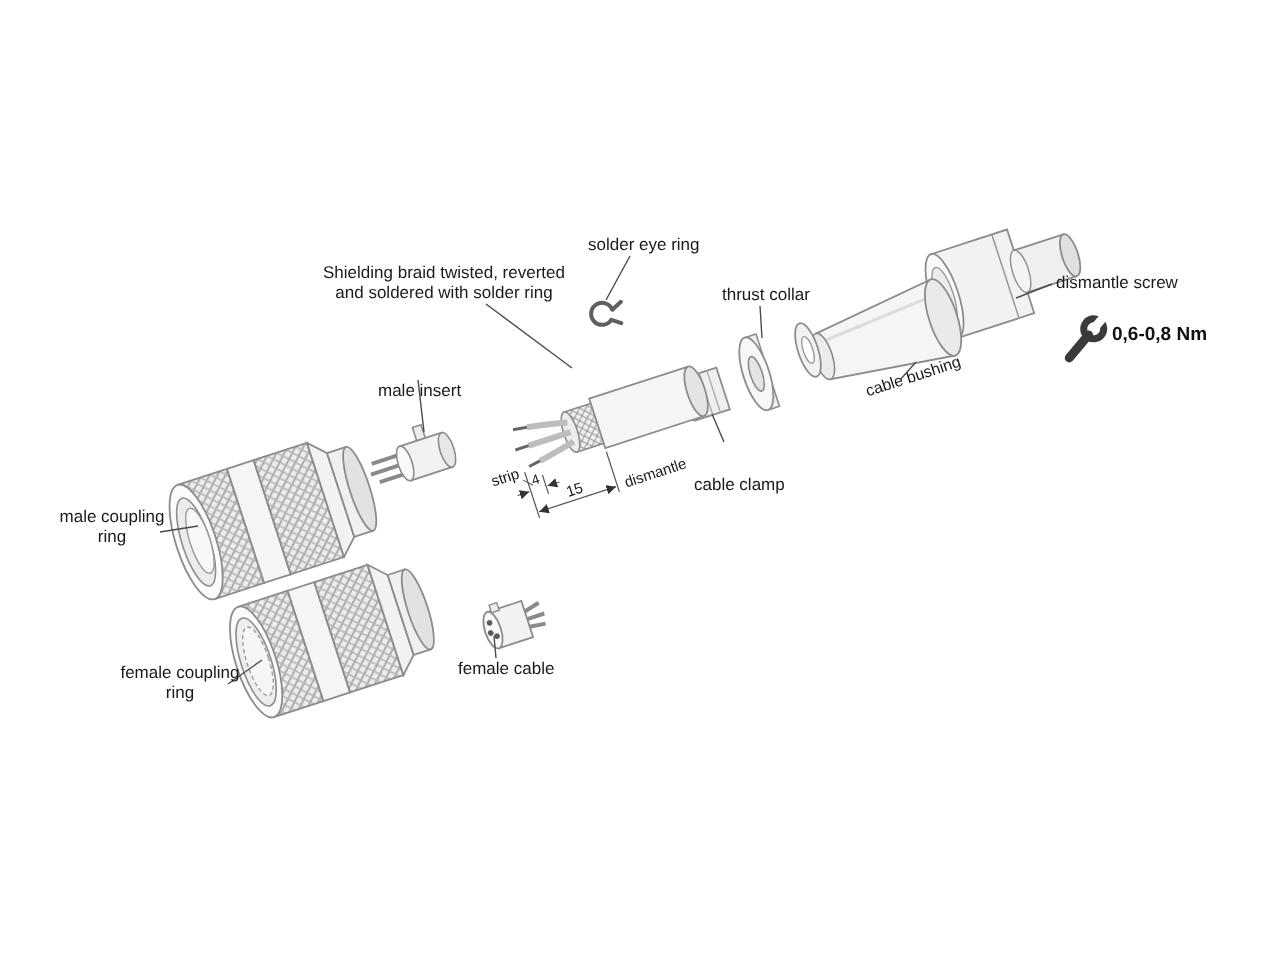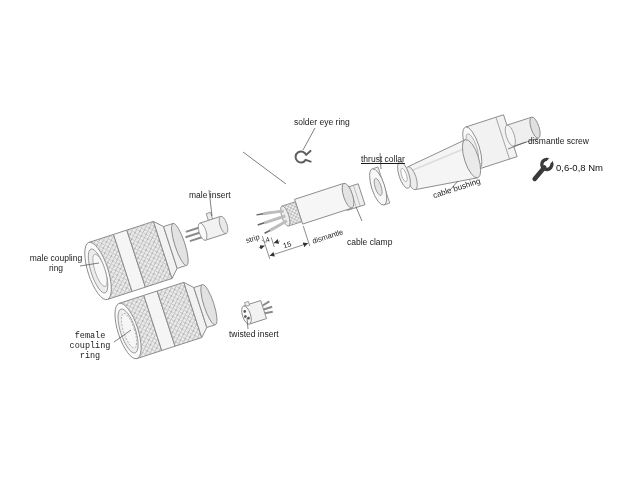--- a/index.html
+++ b/index.html
@@ -2,21 +2,21 @@
 <html><head>
 <meta charset="utf-8">
 <style>
   html,body { margin:0; padding:0; background:#ffffff; }
   .page { position:relative; width:640px; height:480px; background:#ffffff; overflow:hidden;
           font-family:"Liberation Sans", sans-serif; }
   .art  { position:absolute; left:0; top:0; }
   .lbl  { position:absolute; font-size:8.5px; line-height:1.2; color:#1a1a1a;
           white-space:pre-line; }
   .lbl.center { text-align:center; }
-  .lbl.bold   { font-weight:normal; font-size:9.5px; color:#111;text-align:center; }
+  .lbl.bold   { font-weight:bold; font-size:9.5px; color:#111;text-align:center; }
   svg text { font-family:"Liberation Sans", sans-serif; font-size:8px; fill:#1a1a1a; }
   svg text.dim { font-size:7.5px; }
   svg text.dimsmall { font-size:7px; }
 </style>
 </head>
 <body>
 
 <div class="page">
 
   <svg class="art" width="640" height="480" viewBox="0 0 640 480">
@@ -164,34 +164,36 @@
       <path d="M248,329 L247,318"></path>
     </g>
 
     <g transform="translate(543,169) rotate(40)">
       <line x1="0" y1="-2" x2="0" y2="13" stroke="#3a3a3a" stroke-width="4.5" stroke-linecap="round"></line>
       <circle cx="0" cy="-6" r="5" fill="none" stroke="#3a3a3a" stroke-width="3.5"></circle>
       <rect x="-2.2" y="-14" width="4.4" height="7.5" fill="#ffffff"></rect>
     </g>
   </svg>
 
+  <div class="lbl center" style="left:152px; top:131px; width:140px;">Shielding braid twisted, reverted
+and soldered with solder ring</div>
 
   <div class="lbl" style="left:294px; top:117px;">solder eye ring</div>
 
-  <div class="lbl" style="left:361px; top:154px;text-decoration:underline;">thrust collar</div>
+  <div class="lbl" style="left:361px; top:142px;">thrust collar</div>
 
   <div class="lbl" style="left:528px; top:136px;">dismantle screw</div>
 
   <div class="lbl bold" style="left:556px; top:162px;">0,6-0,8 Nm</div>
 
   <div class="lbl" style="left:347px; top:237px;">cable clamp</div>
 
   <div class="lbl" style="left:189px; top:190px;">male insert</div>
 
   <div class="lbl center" style="left:26px; top:253px; width:60px;">male coupling
 ring</div>
 
-  <div class="lbl center" style="left:58px; top:331px; width:64px;font-family:Liberation Mono, monospace;">female coupling
+  <div class="lbl center" style="left:58px; top:331px; width:64px;">female coupling
 ring</div>
 
-  <div class="lbl" style="left:229px; top:329px;">twisted insert</div>
+  <div class="lbl" style="left:229px; top:329px;">female cable</div>
 
 </div>
 
 </body></html>

